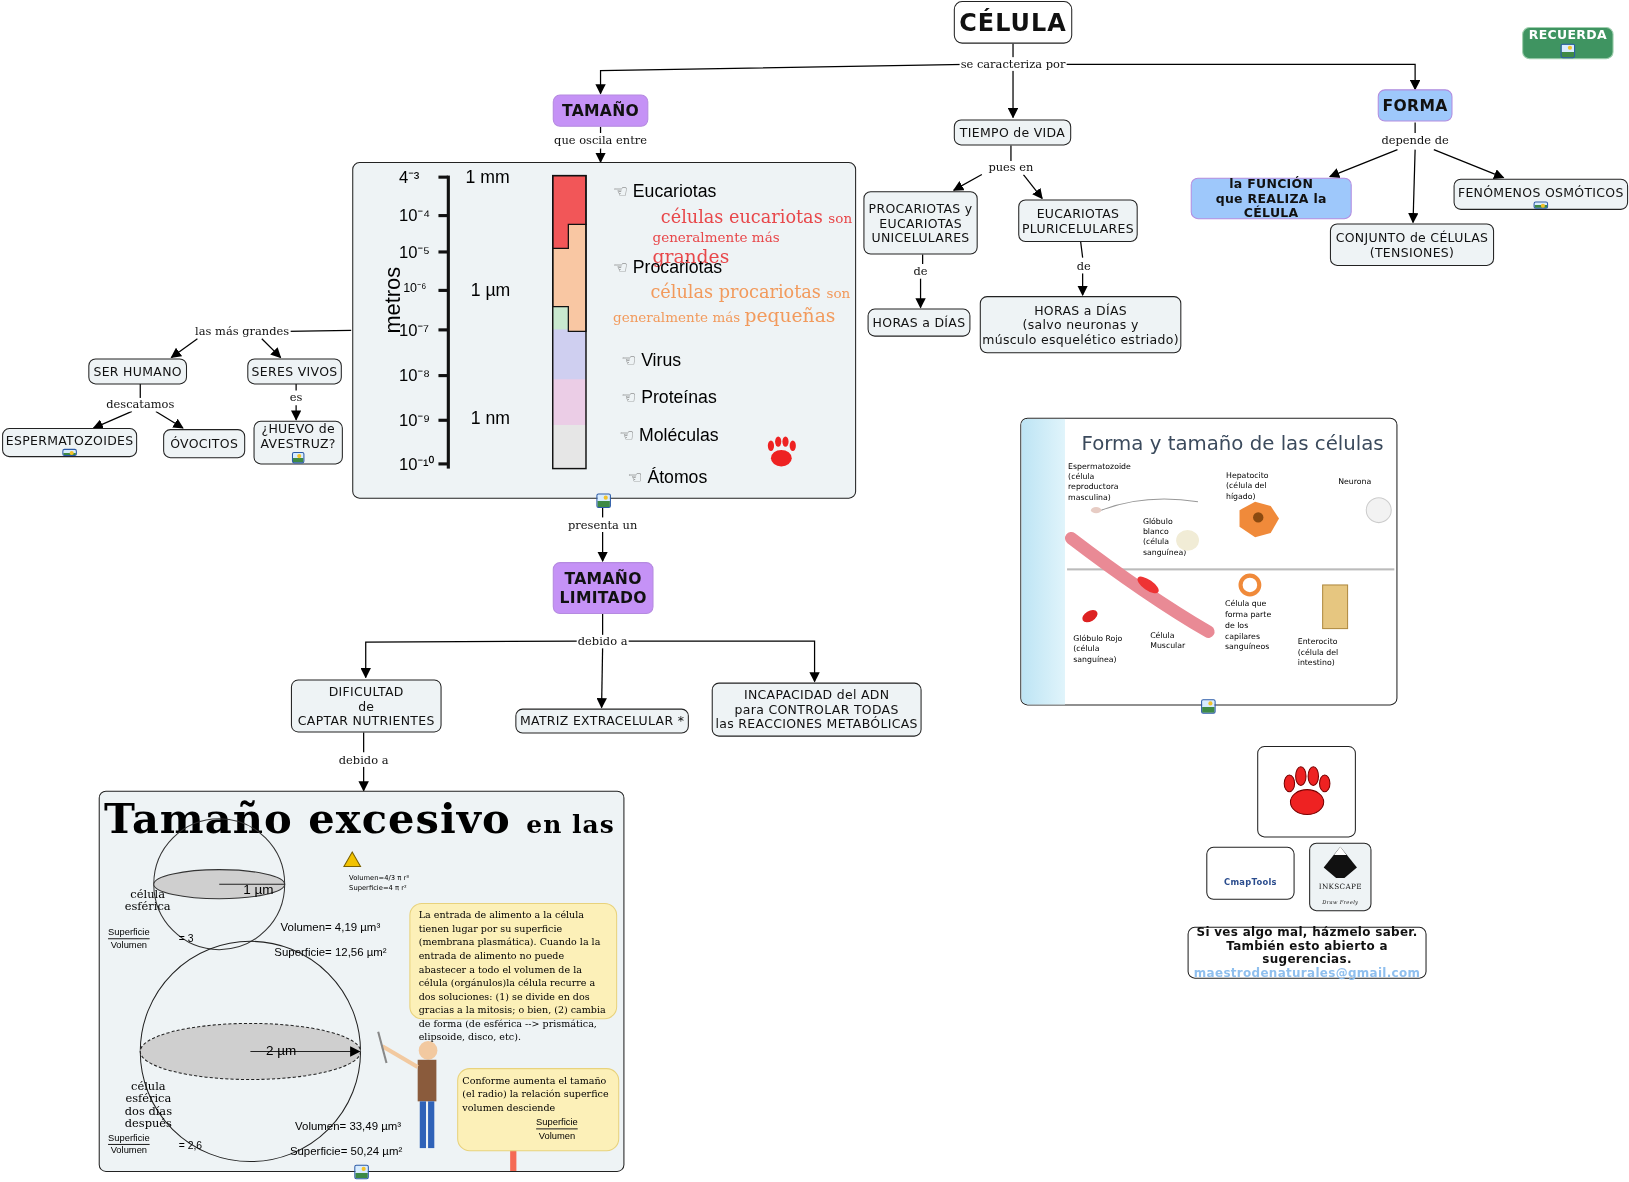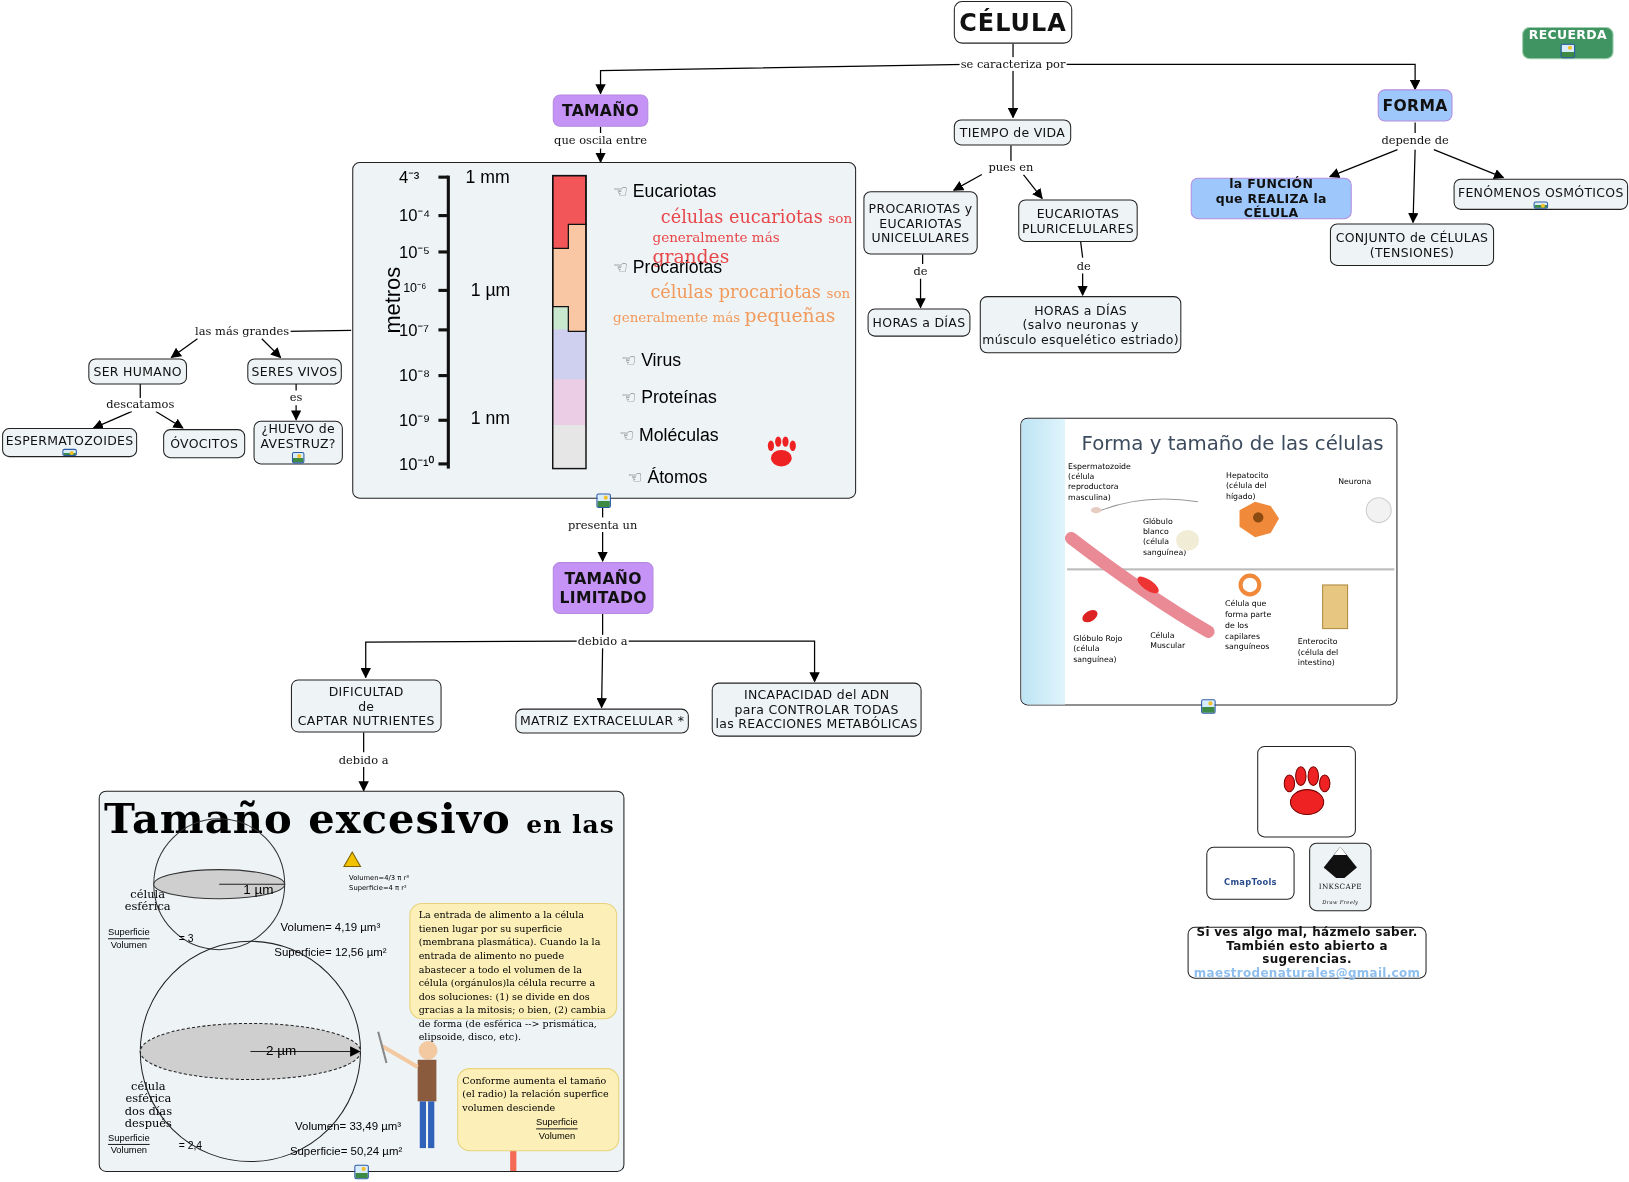--- a/index.html
+++ b/index.html
@@ -237,21 +237,21 @@
         <div>célula</div>
         <div>esférica</div>
         <div>dos días</div>
         <div>después</div>
       </div>
   <div class="abs mono" style="left:160px;top:241px;font-size:13px;">2 µm</div>
   <div class="abs mono" style="left:8px;top:328px;font-size:9px;text-align:center;line-height:11px;">
         <div style="border-bottom:1px solid #222">Superficie</div>
         <div>Volumen</div>
       </div>
-  <div class="abs mono" style="left:76px;top:335px;font-size:10px;">= 2,4</div>
+  <div class="abs mono" style="left:76px;top:335px;font-size:10px;">= 2,6</div>
   <div class="abs mono" style="left:188px;top:316px;font-size:11px;">Volumen= 33,49 µm³</div>
   <div class="abs mono" style="left:183px;top:340px;font-size:11px;">Superficie= 50,24 µm²</div>
   <div class="abs serif" style="left:344px;top:266px;width:156px;height:80px;box-sizing:border-box;background:#fcf0b8;border:1px solid #e8d27c;border-radius:12px;padding:4px 4px;font-size:9.2px;line-height:13px;">Conforme aumenta el tamaño (el radio) la relación superfice volumen desciende</div>
   <div class="abs mono" style="left:420px;top:312px;font-size:9px;text-align:center;line-height:12px;">
         <div style="border-bottom:1px solid #222">Superficie</div>
         <div>Volumen</div>
       </div>
 </div>
 <div class="abs" style="left:341px;top:1120px;"><span class="imgicon"></span></div>
 

